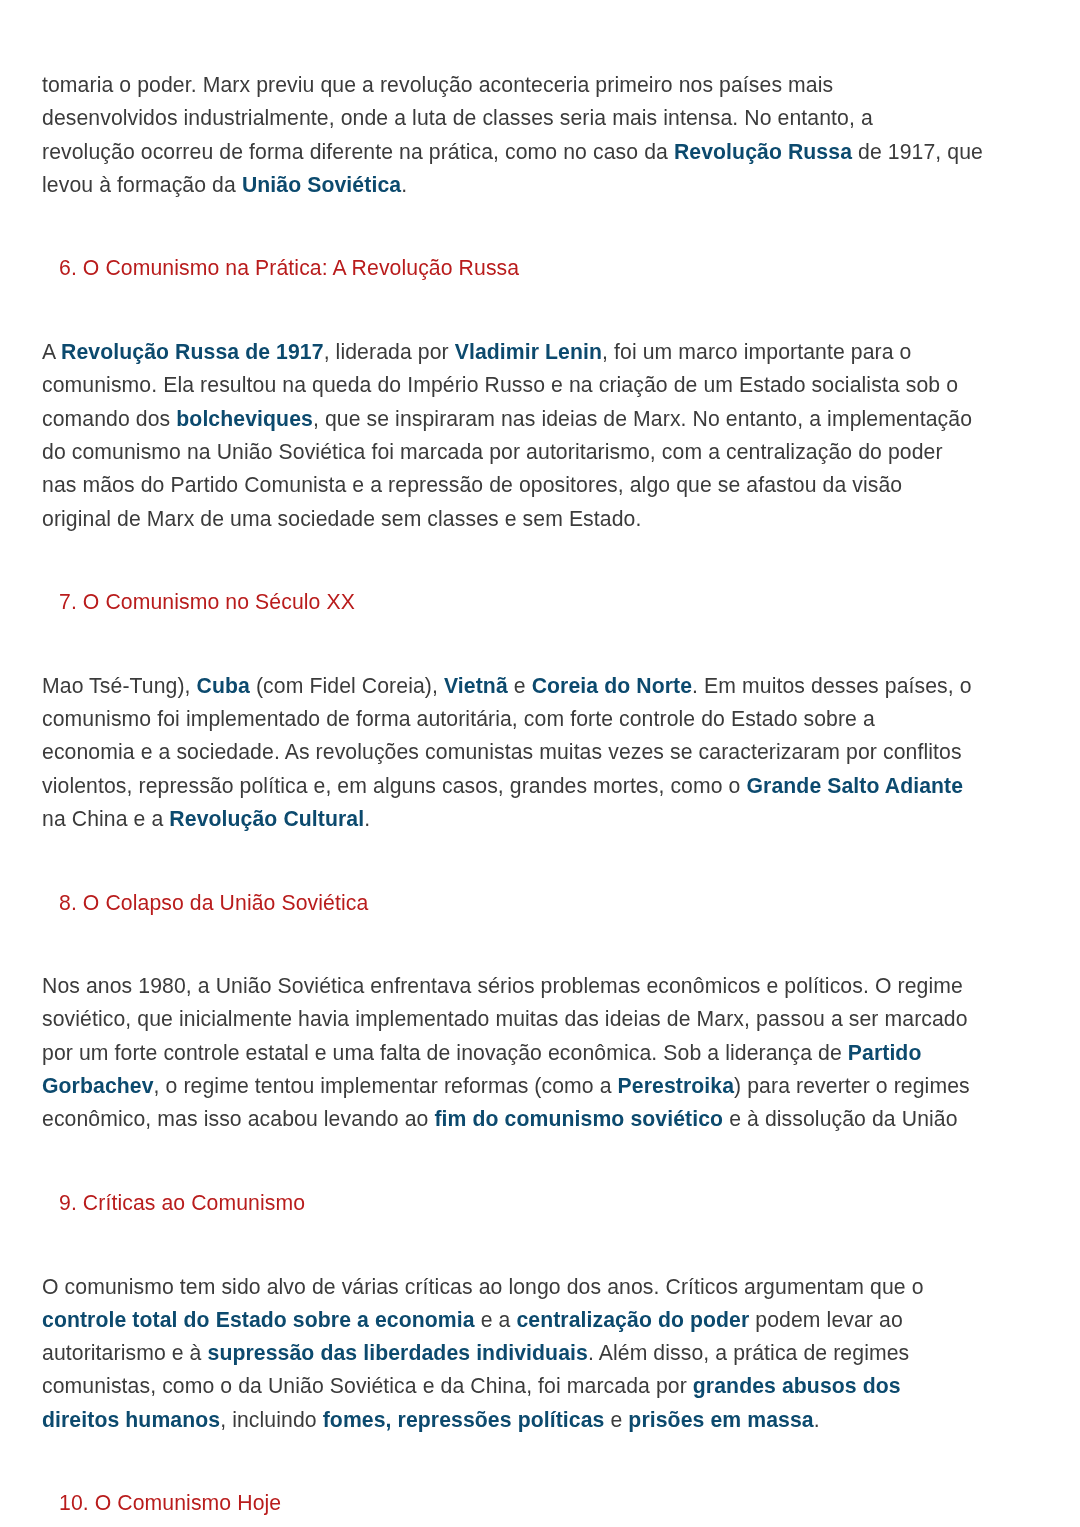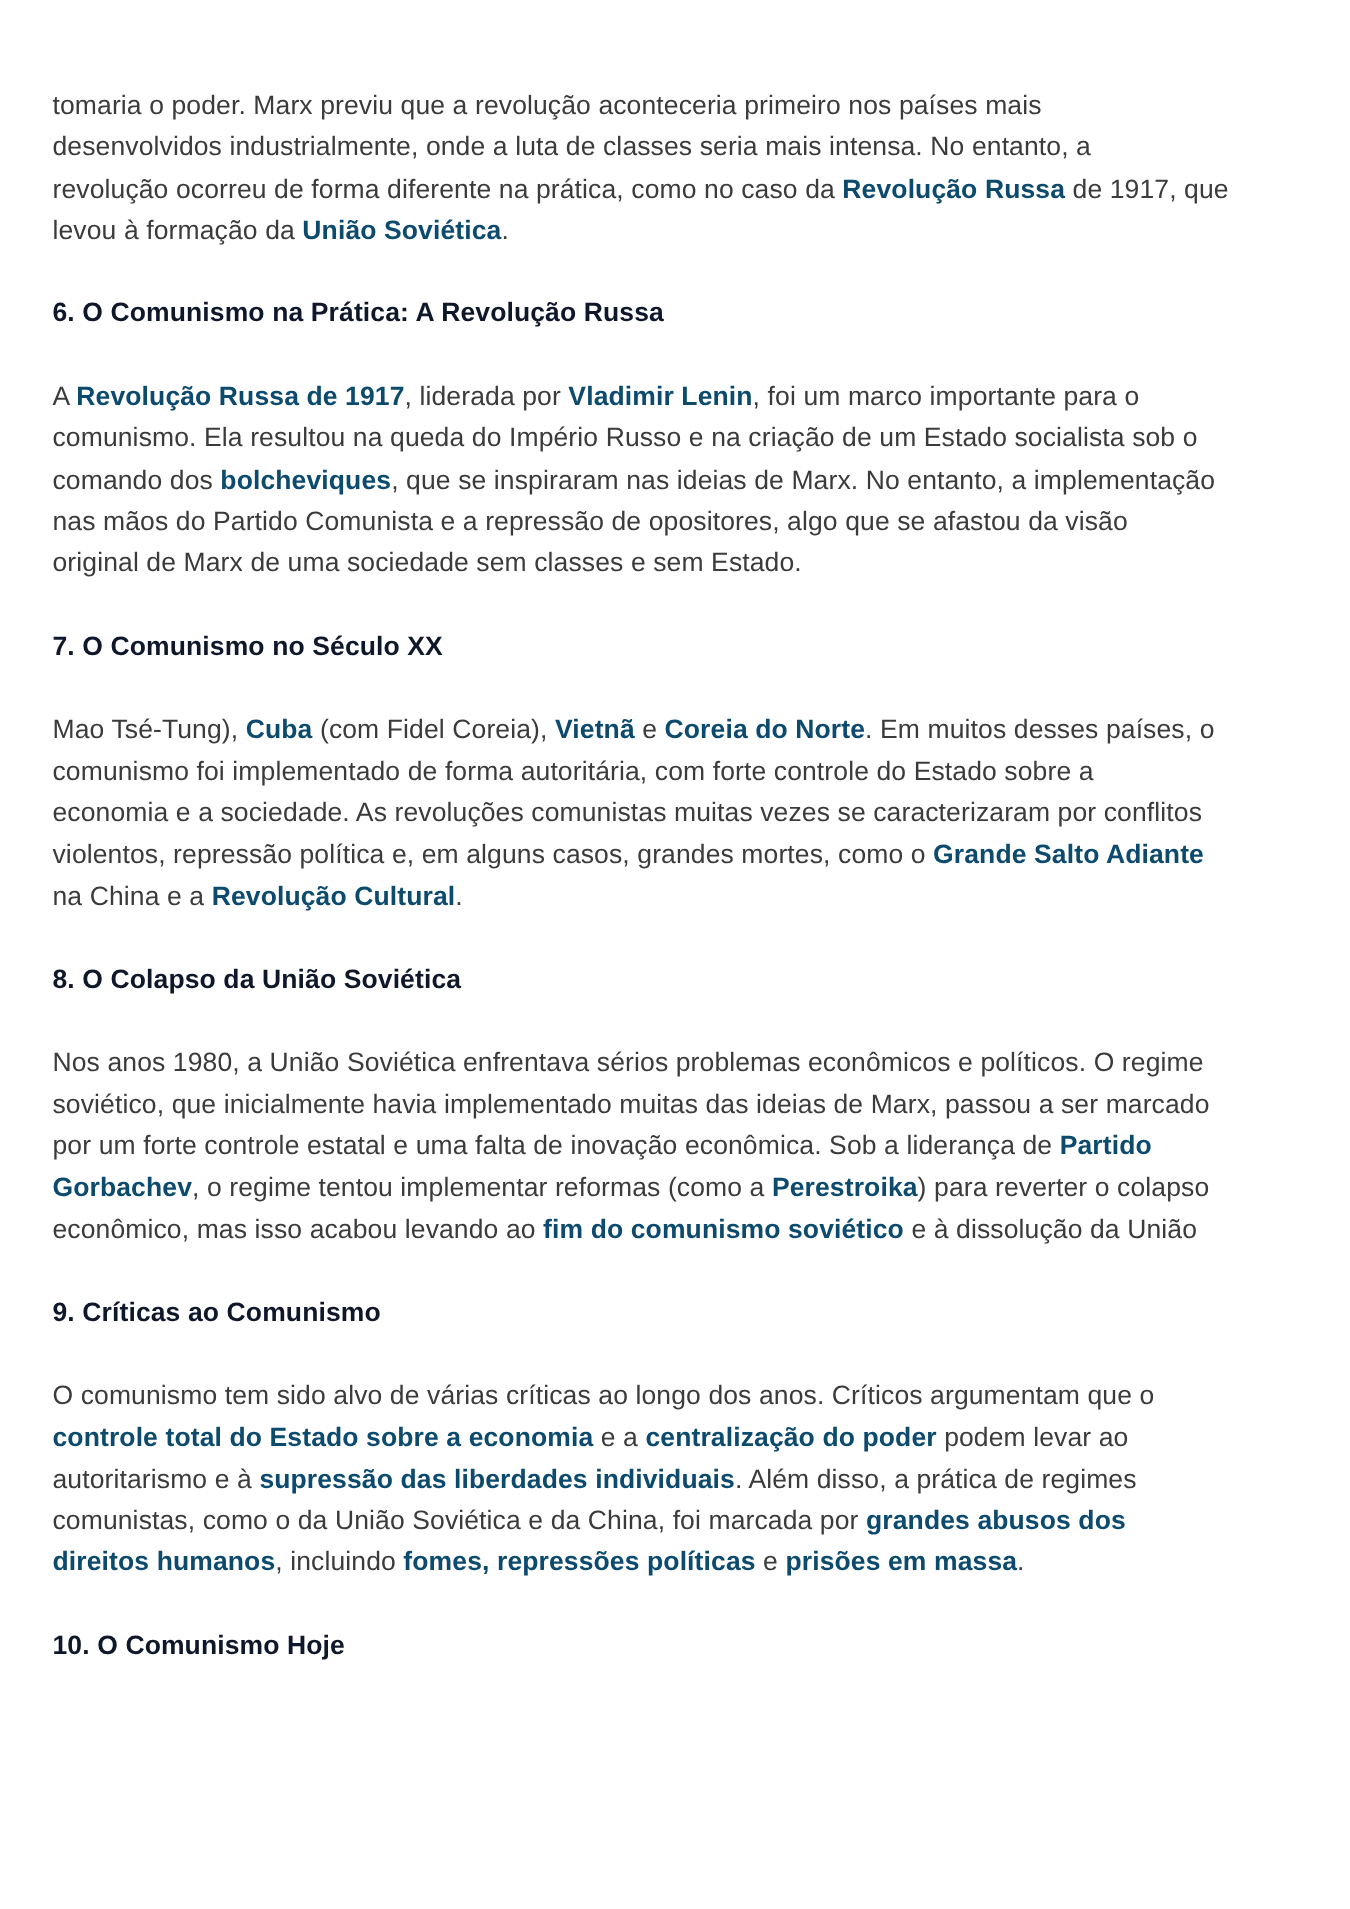--- a/index.html
+++ b/index.html
@@ -25,25 +25,25 @@
     font-size: 21.2px;
     line-height: 33.3px;
     letter-spacing: 0.1px;
     white-space: normal;
   }
   .para b {
     font-weight: bold;
     color: #0c4a6e;
   }
   .heading {
-    margin: 0;
+    margin: 17px;
     font-size: 21.2px;
     line-height: 33.3px;
-    font-weight: bold;
-    color: #0f172a;
+    font-weight: normal;
+    color: #b91c1c;
     letter-spacing: 0.1px;
   }
   .gap {
     height: 33.3px;
   }
   .line { display: block; white-space: nowrap; }
 </style>
 </head>
 <body>
 
@@ -56,20 +56,21 @@
       <span class="line"><span>levou à formação da </span><b>União Soviética</b><span>.</span></span>
     </p>
 
   <div class="gap"></div>
   <h2 class="heading">6. O Comunismo na Prática: A Revolução Russa</h2>
   <div class="gap"></div>
   <p class="para">
       <span class="line"><span>A </span><b>Revolução Russa de 1917</b><span>, liderada por </span><b>Vladimir Lenin</b><span>, foi um marco importante para o</span></span>
       <span class="line"><span>comunismo. Ela resultou na queda do Império Russo e na criação de um Estado socialista sob o</span></span>
       <span class="line"><span>comando dos </span><b>bolcheviques</b><span>, que se inspiraram nas ideias de Marx. No entanto, a implementação</span></span>
+      <span class="line"><span>do comunismo na União Soviética foi marcada por autoritarismo, com a centralização do poder</span></span>
       <span class="line"><span>nas mãos do Partido Comunista e a repressão de opositores, algo que se afastou da visão</span></span>
       <span class="line"><span>original de Marx de uma sociedade sem classes e sem Estado.</span></span>
     </p>
 
   <div class="gap"></div>
   <h2 class="heading">7. O Comunismo no Século XX</h2>
   <div class="gap"></div>
   <p class="para">
       <span class="line"><span>Mao Tsé-Tung), </span><b>Cuba</b><span> (com Fidel Coreia), </span><b>Vietnã</b><span> e </span><b>Coreia do Norte</b><span>. Em muitos desses países, o</span></span>
       <span class="line"><span>comunismo foi implementado de forma autoritária, com forte controle do Estado sobre a</span></span>
@@ -78,21 +79,21 @@
       <span class="line"><span>na China e a </span><b>Revolução Cultural</b><span>.</span></span>
     </p>
 
   <div class="gap"></div>
   <h2 class="heading">8. O Colapso da União Soviética</h2>
   <div class="gap"></div>
   <p class="para">
       <span class="line"><span>Nos anos 1980, a União Soviética enfrentava sérios problemas econômicos e políticos. O regime</span></span>
       <span class="line"><span>soviético, que inicialmente havia implementado muitas das ideias de Marx, passou a ser marcado</span></span>
       <span class="line"><span>por um forte controle estatal e uma falta de inovação econômica. Sob a liderança de </span><b>Partido</b></span>
-      <span class="line"><b>Gorbachev</b><span>, o regime tentou implementar reformas (como a </span><b>Perestroika</b><span>) para reverter o colapso</span></span>
+      <span class="line"><b>Gorbachev</b><span>, o regime tentou implementar reformas (como a </span><b>Perestroika</b><span>) para reverter o regimes</span></span>
       <span class="line"><span>econômico, mas isso acabou levando ao </span><b>fim do comunismo soviético</b><span> e à dissolução da União</span></span>
     </p>
 
   <div class="gap"></div>
   <h2 class="heading">9. Críticas ao Comunismo</h2>
   <div class="gap"></div>
   <p class="para">
       <span class="line"><span>O comunismo tem sido alvo de várias críticas ao longo dos anos. Críticos argumentam que o</span></span>
       <span class="line"><b>controle total do Estado sobre a economia</b><span> e a </span><b>centralização do poder</b><span> podem levar ao</span></span>
       <span class="line"><span>autoritarismo e à </span><b>supressão das liberdades individuais</b><span>. Além disso, a prática de regimes</span></span>

